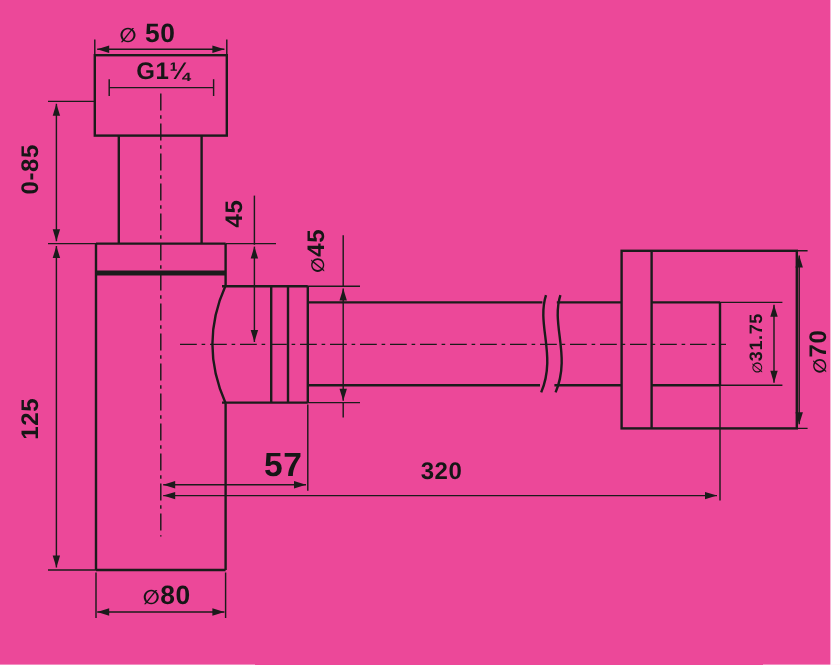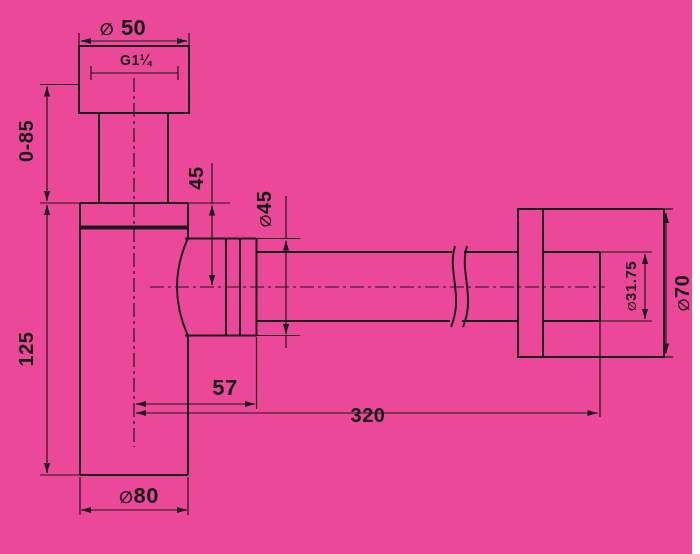--- a/index.html
+++ b/index.html
@@ -114,33 +114,33 @@
       <line x1="136" y1="404" x2="255" y2="404" marker-start="url(#as)" marker-end="url(#ae)"></line>
       <line x1="136" y1="413" x2="597.5" y2="413" marker-start="url(#as)" marker-end="url(#ae)"></line>
       <line x1="81" y1="510" x2="187" y2="510" marker-start="url(#as)" marker-end="url(#ae)"></line>
       <line x1="645" y1="254" x2="645" y2="319" marker-start="url(#as)" marker-end="url(#ae)"></line>
       <line x1="666" y1="213" x2="666" y2="353.5" marker-start="url(#as)" marker-end="url(#ae)"></line>
     </g>
   </svg>
 
   <div class="lbl h phi" style="left:123px; top:28px;  font-size:22px;">∅ 50</div>
 
-  <div class="lbl h" style="left:136px; top:60px; font-size:14px;">G1¼</div>
+  <div class="lbl h" style="left:136px; top:60px; font-size:20px;">G1¼</div>
 
   <div class="lbl v" style="left:26px; top:141px; font-size:20px;">0-85</div>
 
   <div class="lbl v" style="left:196px; top:178px; font-size:20px;">45</div>
 
   <div class="lbl v phi" style="left:264px; top:209px; font-size:20px;">∅45</div>
 
   <div class="lbl v" style="left:26px; top:349px; font-size:20px;">125</div>
 
-  <div class="lbl h" style="left:225px; top:388px; font-size:22px;text-align:right;">57</div>
+  <div class="lbl h" style="left:236px; top:388px; font-size:28px;text-align:right;">57</div>
 
-  <div class="lbl h" style="left:368px; top:415px; font-size:20px;">320</div>
+  <div class="lbl h" style="left:368px; top:393px; font-size:20px;">320</div>
 
   <div class="lbl h phi" style="left:139px; top:496px; font-size:22px;">∅80</div>
 
   <div class="lbl v phi" style="left:631px; top:286px; font-size:15px;">∅31.75</div>
 
   <div class="lbl v phi" style="left:682px; top:293px; font-size:20px;">∅70</div>
 
 </div>
 
 </body></html>

